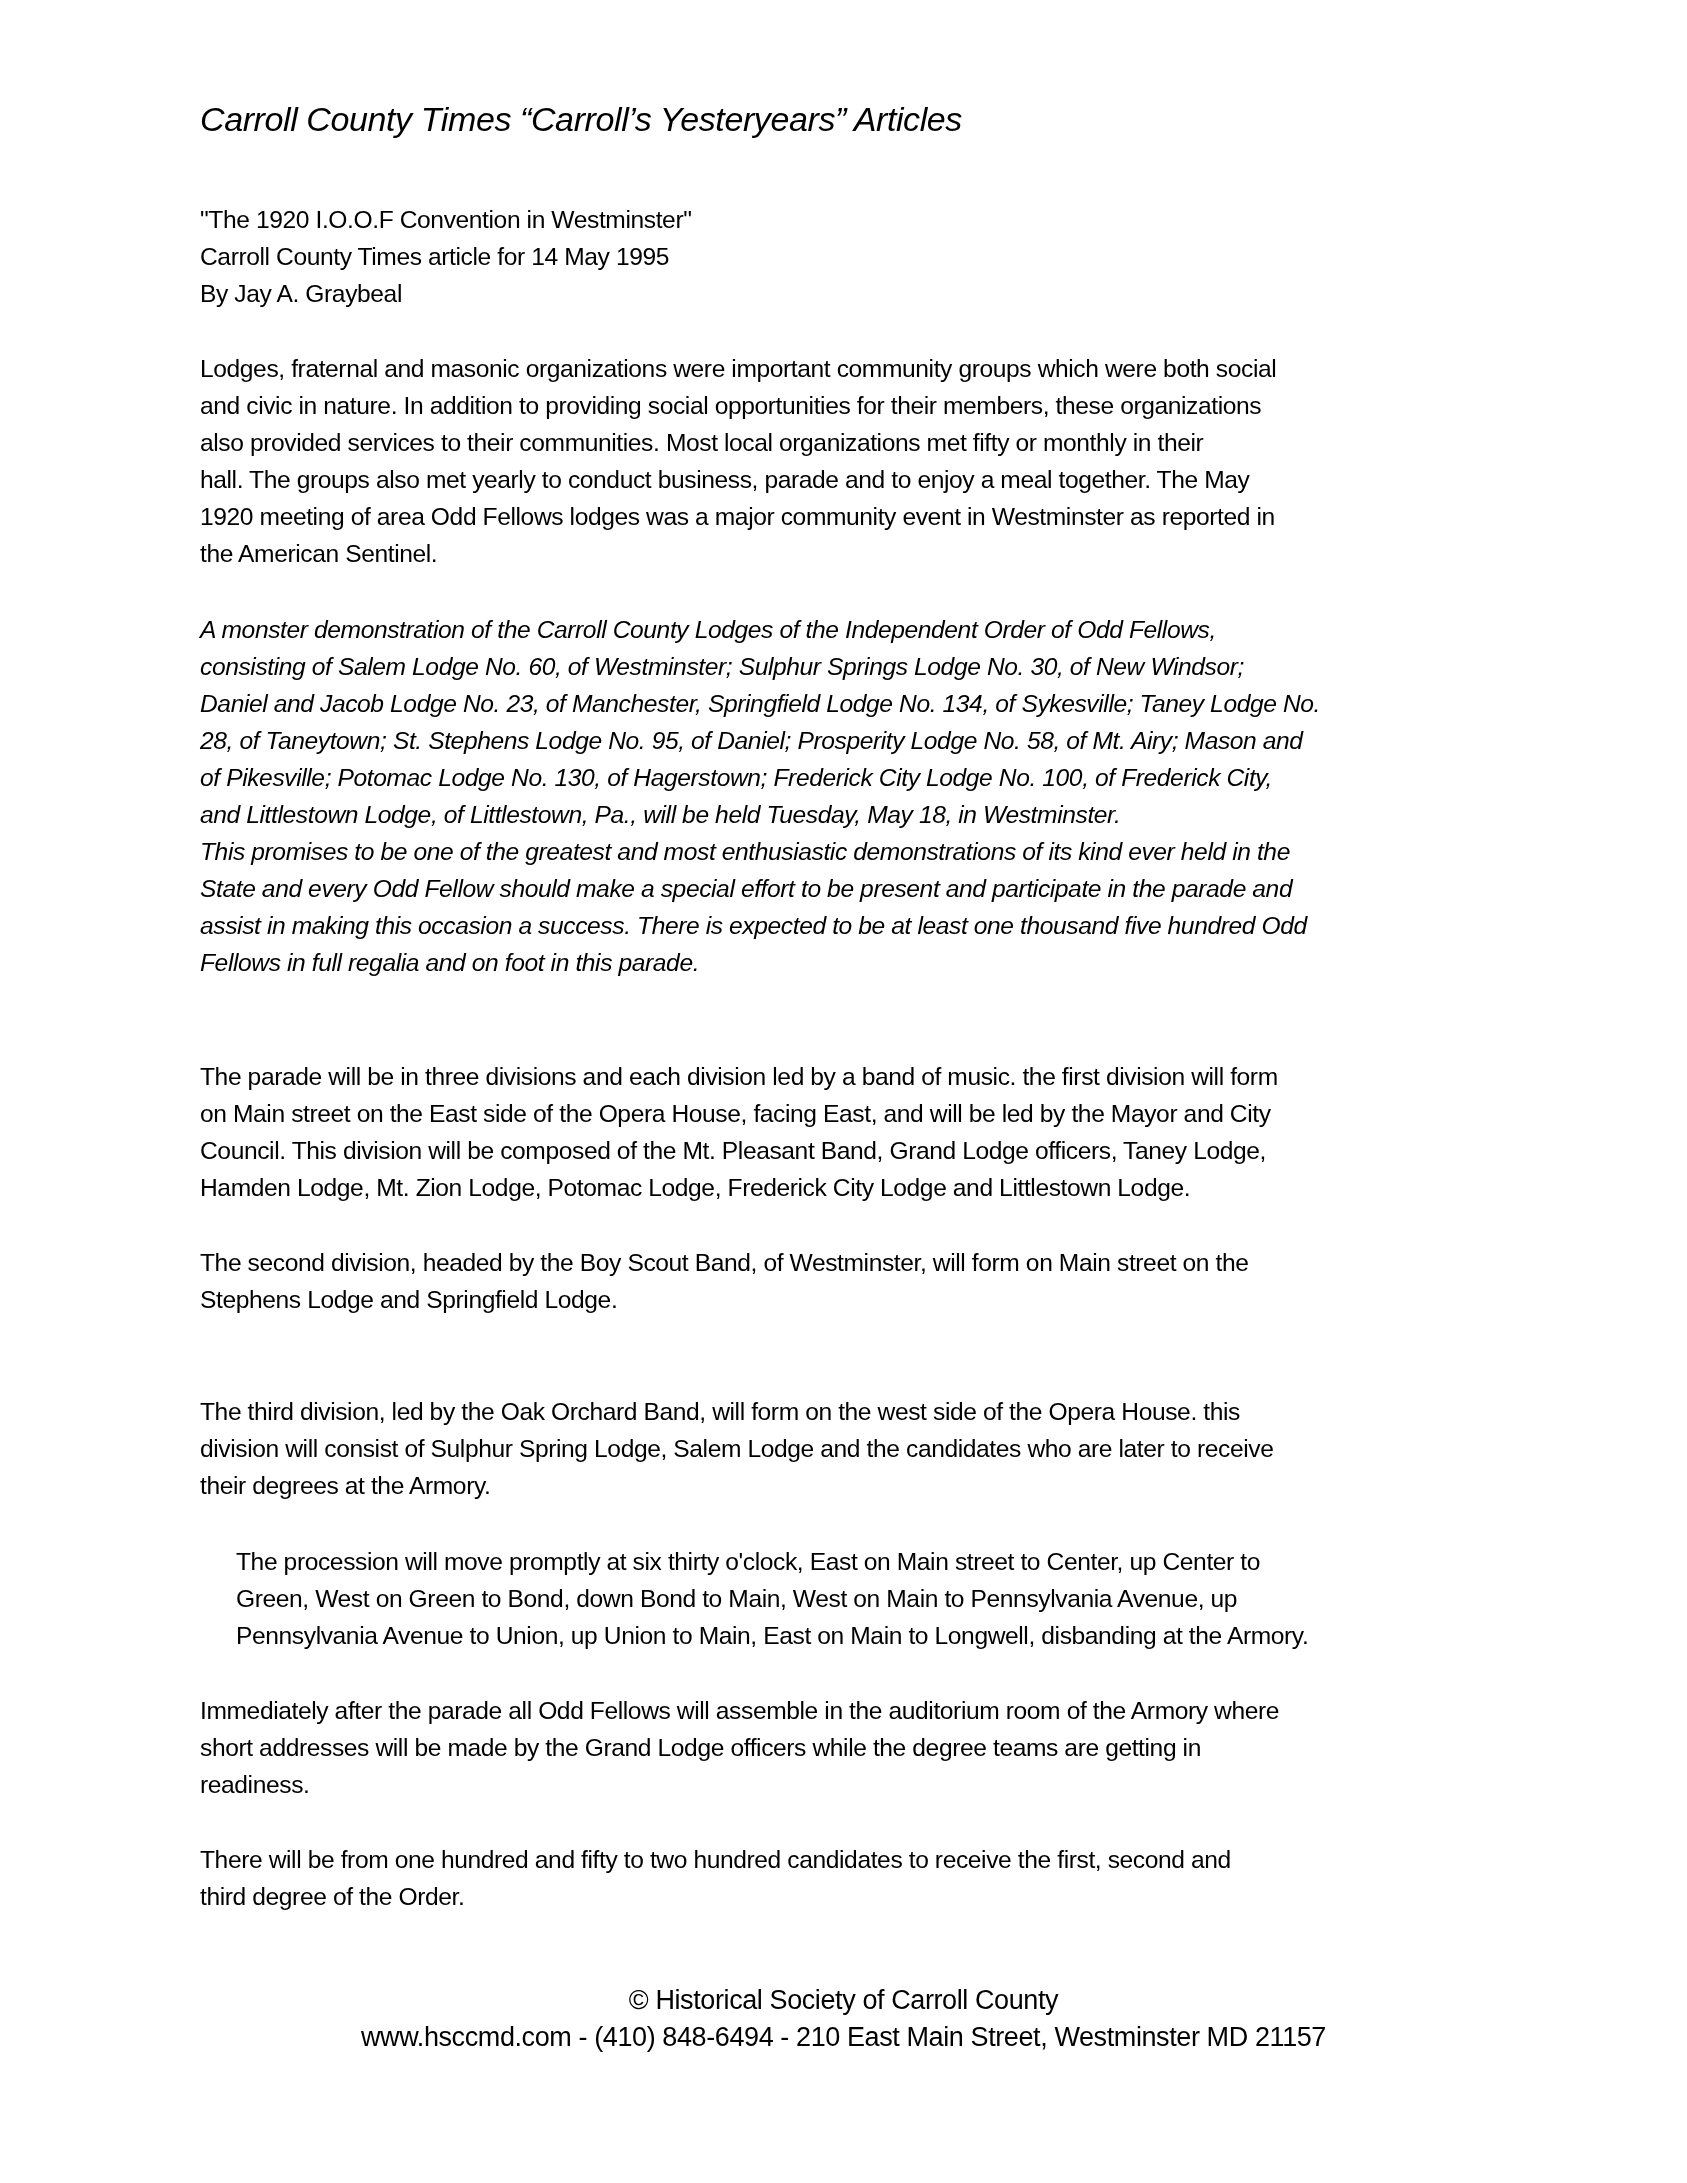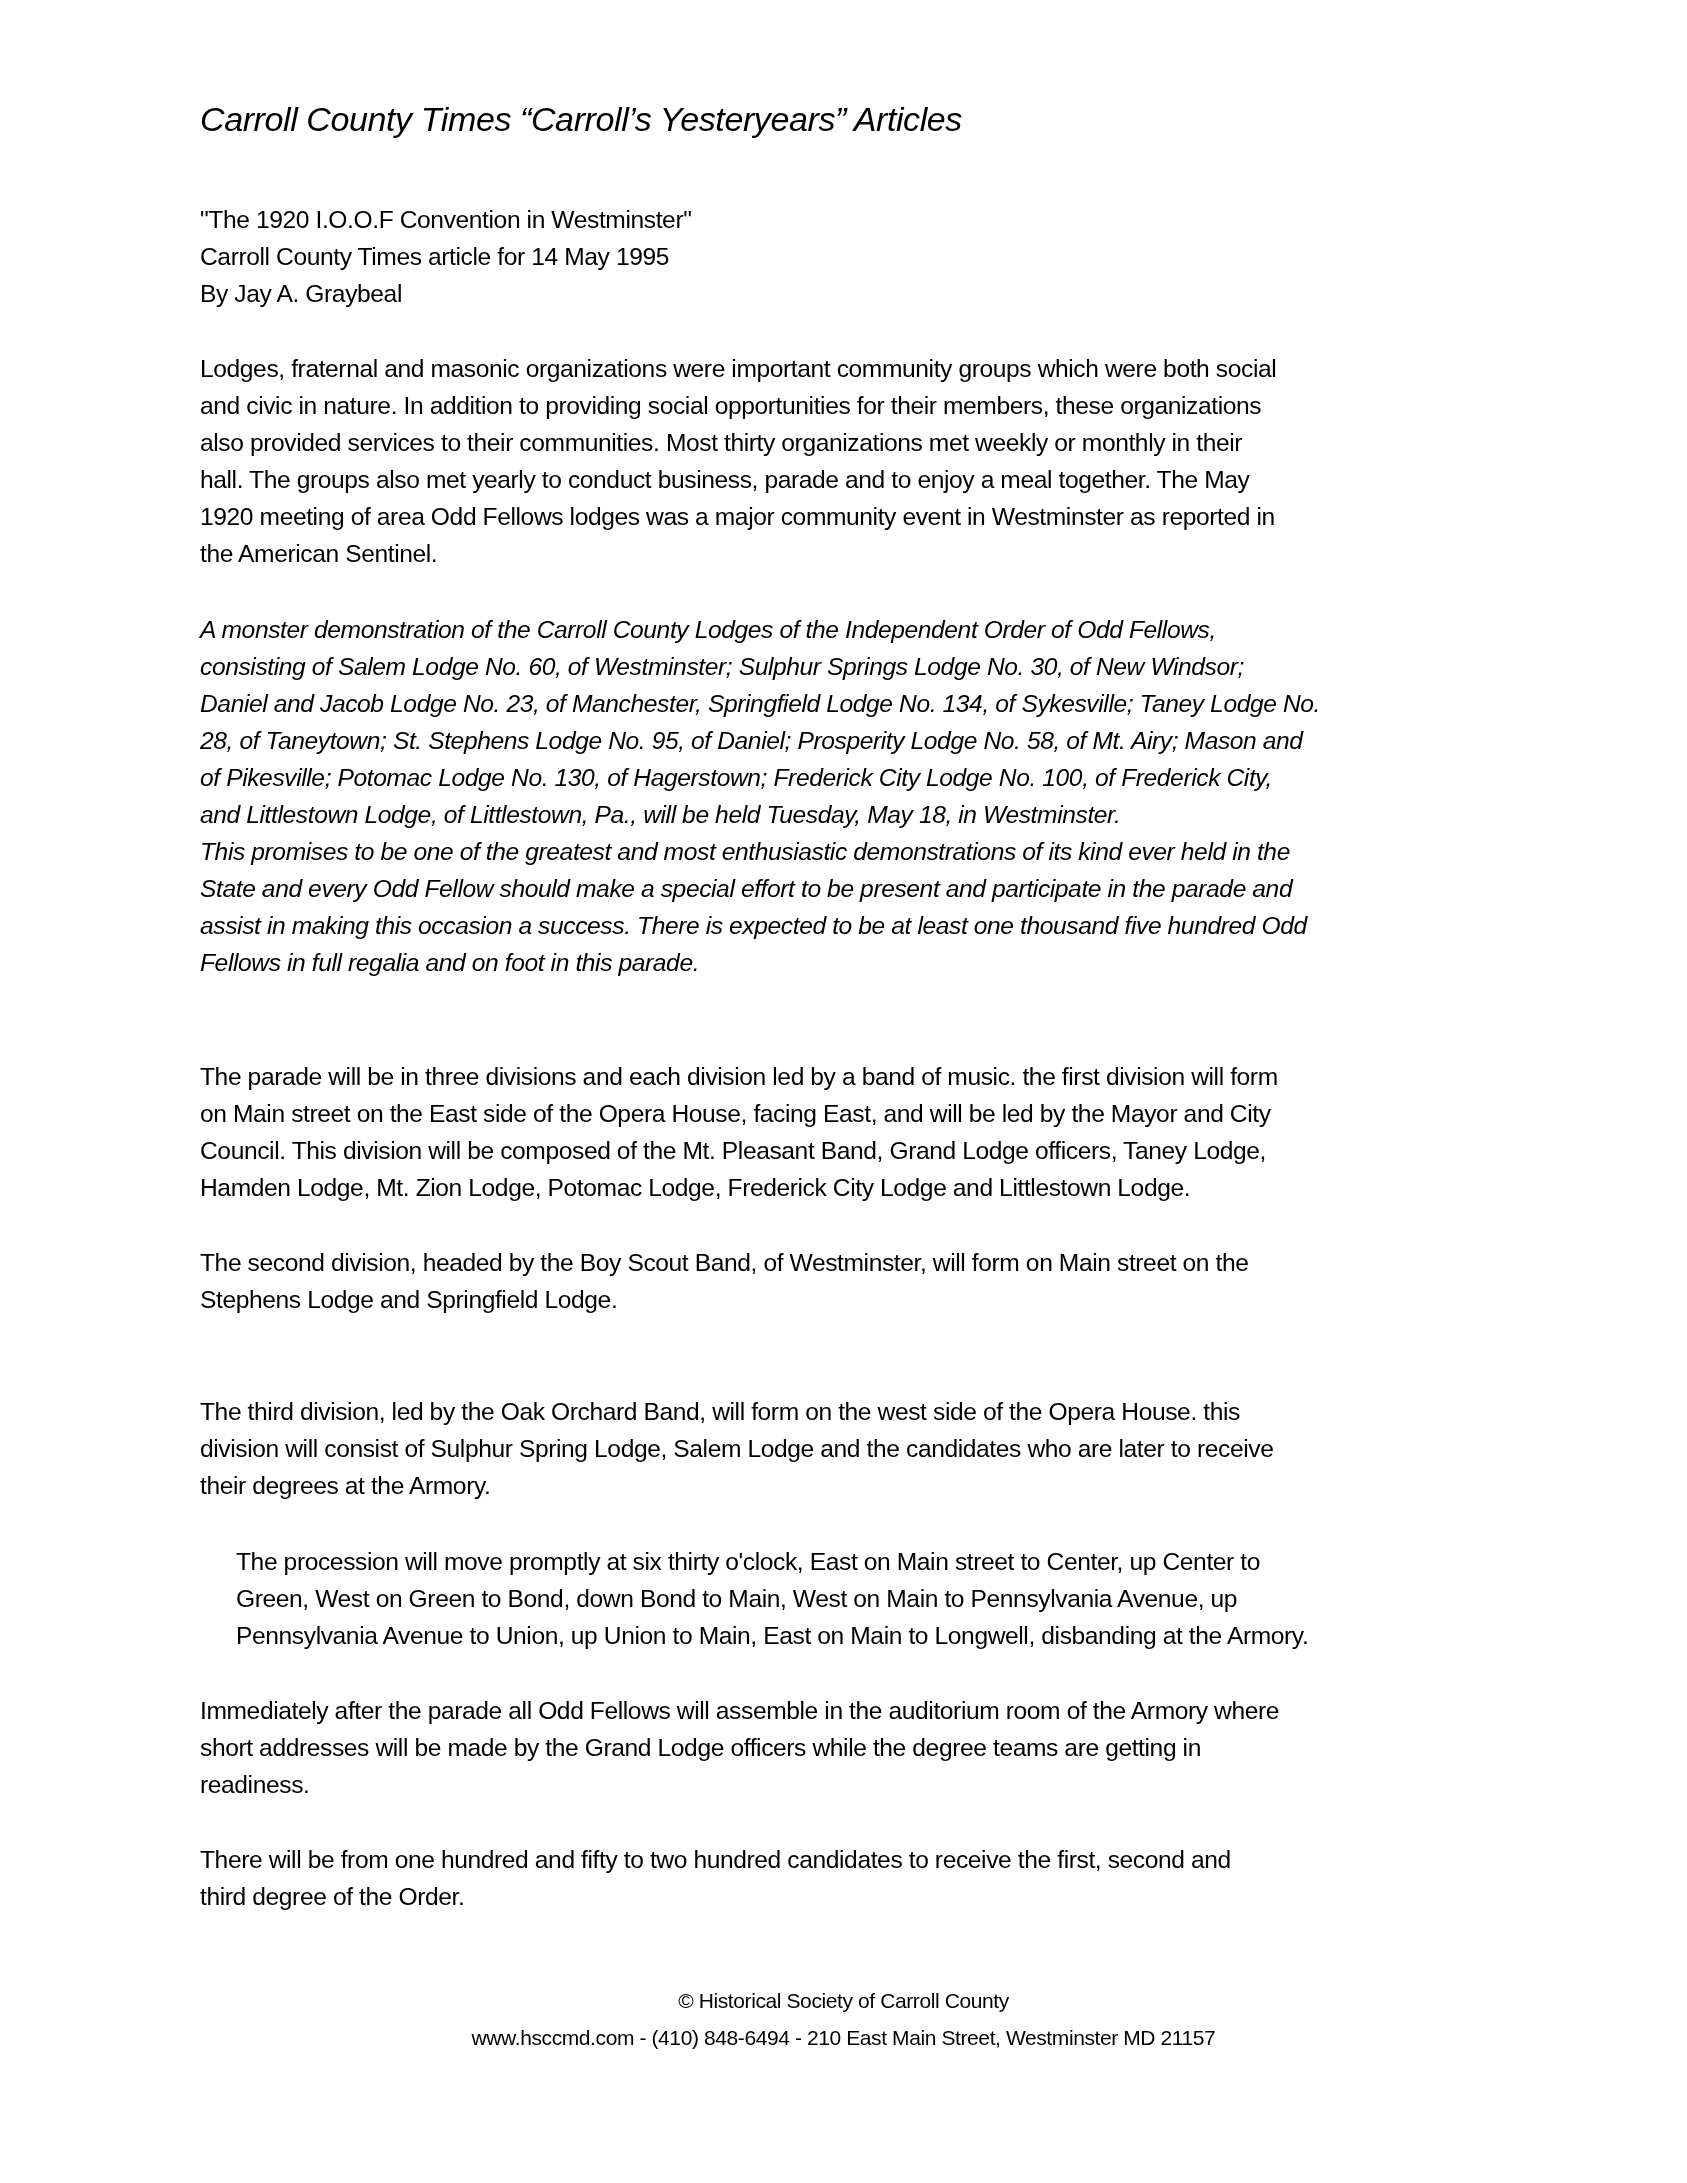--- a/index.html
+++ b/index.html
@@ -22,39 +22,39 @@
     .p3 { top: 1058px; }
     .p4 { top: 1244px; }
     .p5 { top: 1393px; }
     .p6 { top: 1543px; margin-left: 36px; }
     .p7 { top: 1692px; }
     .p8 { top: 1841px; }
     .footer {
       position: absolute; left: 0; width: 1687px; top: 1982px; text-align: center;
       font-family: "Liberation Sans", sans-serif;
     }
-    .footer .line { font-size: 21px; height: 37px; line-height: 37px; }
+    .footer .line { font-size: 27px; height: 37px; line-height: 37px; }
   </style>
 </head>
 <body>
 
 <div class="page">
 
   <div class="title">Carroll County Times “Carroll’s Yesteryears” Articles</div>
 
   <div class="block meta">
     <span class="line">"The 1920 I.O.O.F Convention in Westminster"</span>
     <span class="line">Carroll County Times article for 14 May 1995</span>
     <span class="line">By Jay A. Graybeal</span>
   </div>
 
   <div class="block p1">
     <span class="line">Lodges, fraternal and masonic organizations were important community groups which were both social</span>
     <span class="line">and civic in nature. In addition to providing social opportunities for their members, these organizations</span>
-    <span class="line">also provided services to their communities. Most thirty organizations met weekly or monthly in their</span>
+    <span class="line">also provided services to their communities. Most local organizations met fifty or monthly in their</span>
     <span class="line">hall. The groups also met yearly to conduct business, parade and to enjoy a meal together. The May</span>
     <span class="line">1920 meeting of area Odd Fellows lodges was a major community event in Westminster as reported in</span>
     <span class="line">the American Sentinel.</span>
   </div>
 
   <div class="block p2">
     <span class="line">A monster demonstration of the Carroll County Lodges of the Independent Order of Odd Fellows,</span>
     <span class="line">consisting of Salem Lodge No. 60, of Westminster; Sulphur Springs Lodge No. 30, of New Windsor;</span>
     <span class="line">Daniel and Jacob Lodge No. 23, of Manchester, Springfield Lodge No. 134, of Sykesville; Taney Lodge No.</span>
     <span class="line">28, of Taneytown; St. Stephens Lodge No. 95, of Daniel; Prosperity Lodge No. 58, of Mt. Airy; Mason and</span>

